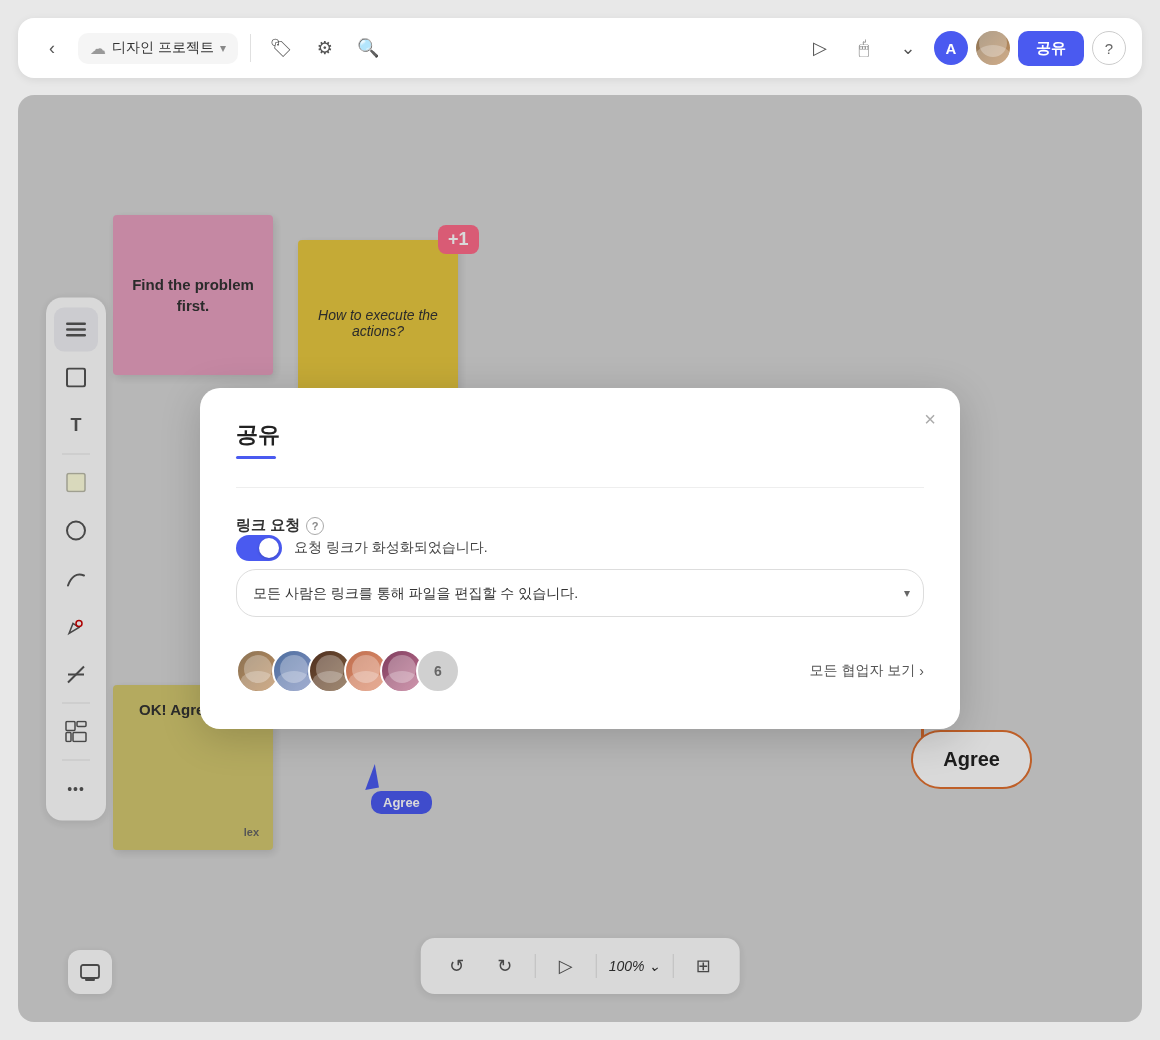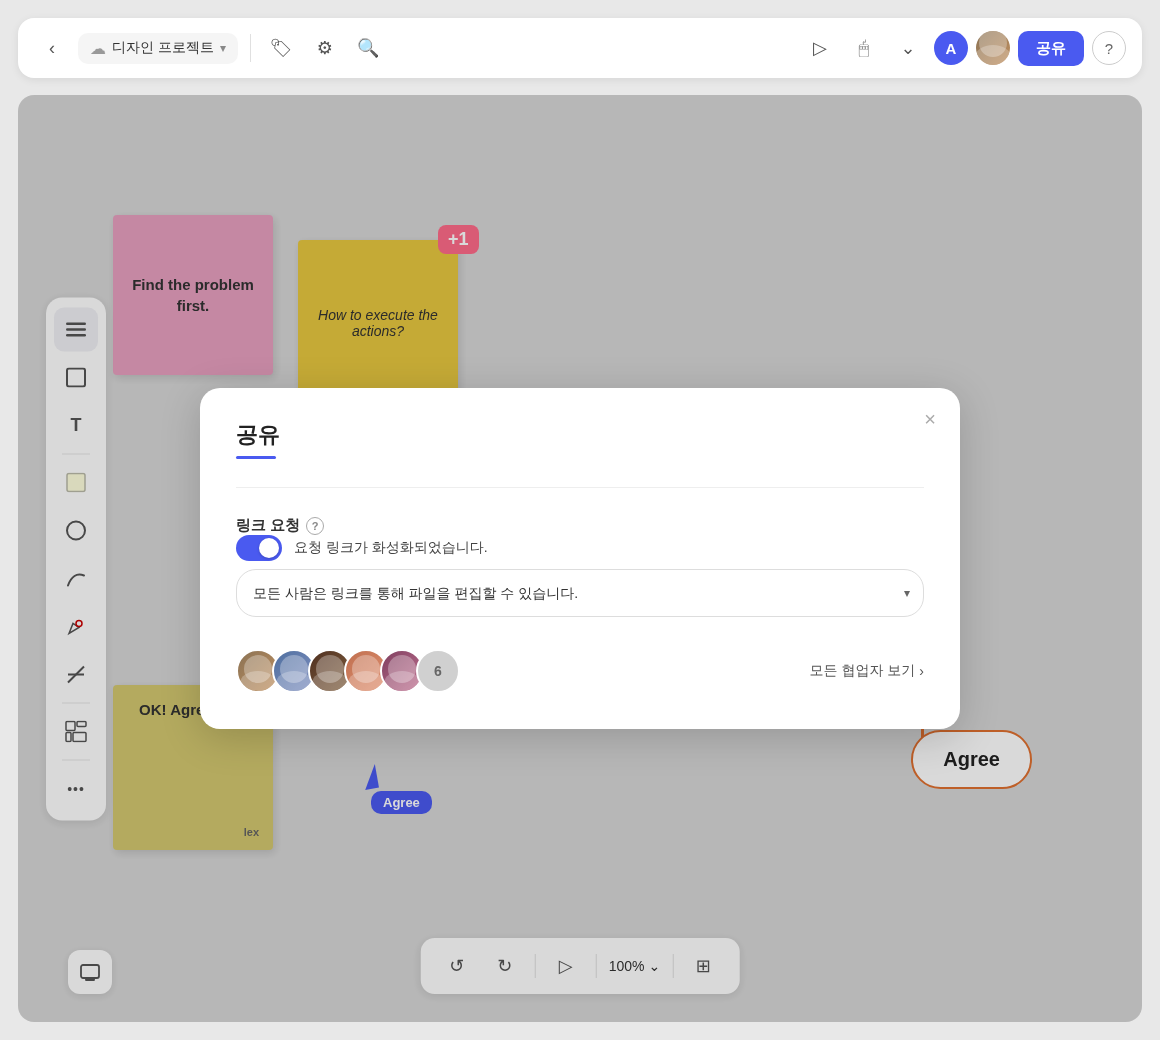--- a/index.html
+++ b/index.html
@@ -288,20 +288,21 @@
       color: #555;
     }
     .zoom-indicator {
       font-size: 14px;
       font-weight: 500;
       color: #333;
       display: flex;
       align-items: center;
       gap: 4px;
       cursor: pointer;
+      font-style: italic;
     }
     .bottom-divider {
       width: 1px;
       height: 24px;
       background: #e0e0e0;
     }
 
     
     .screen-capture {
       position: absolute;

